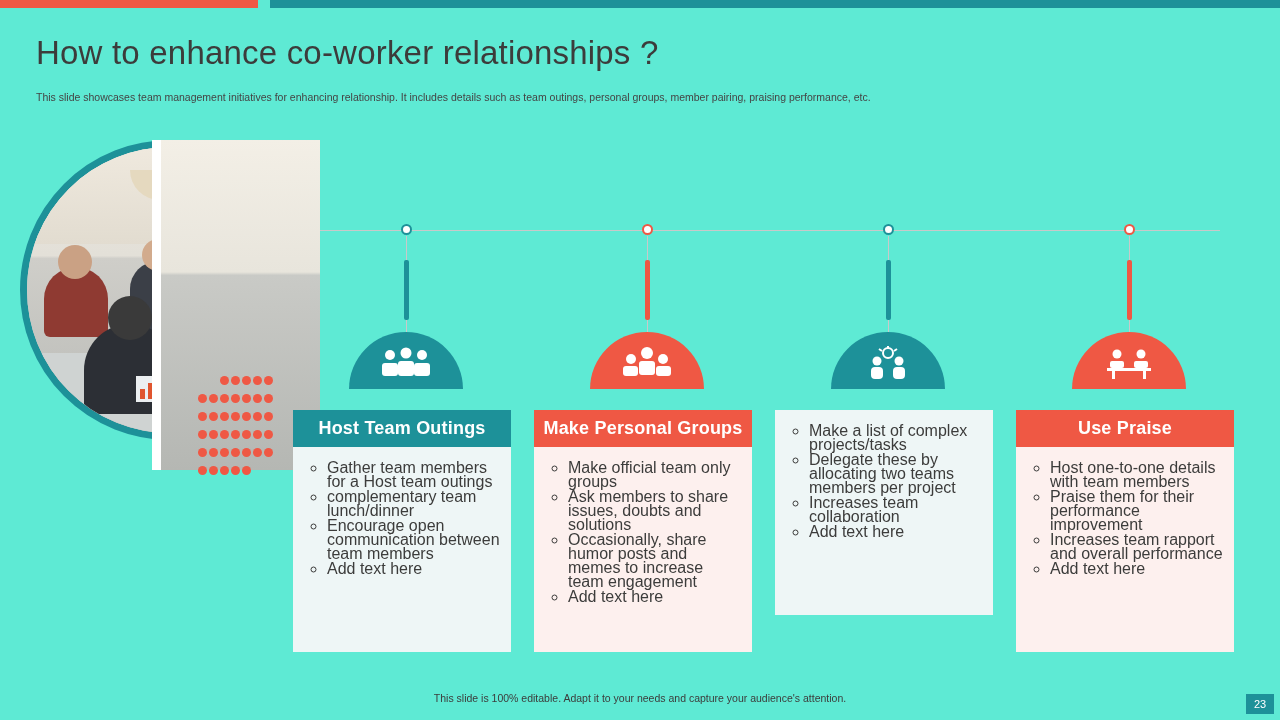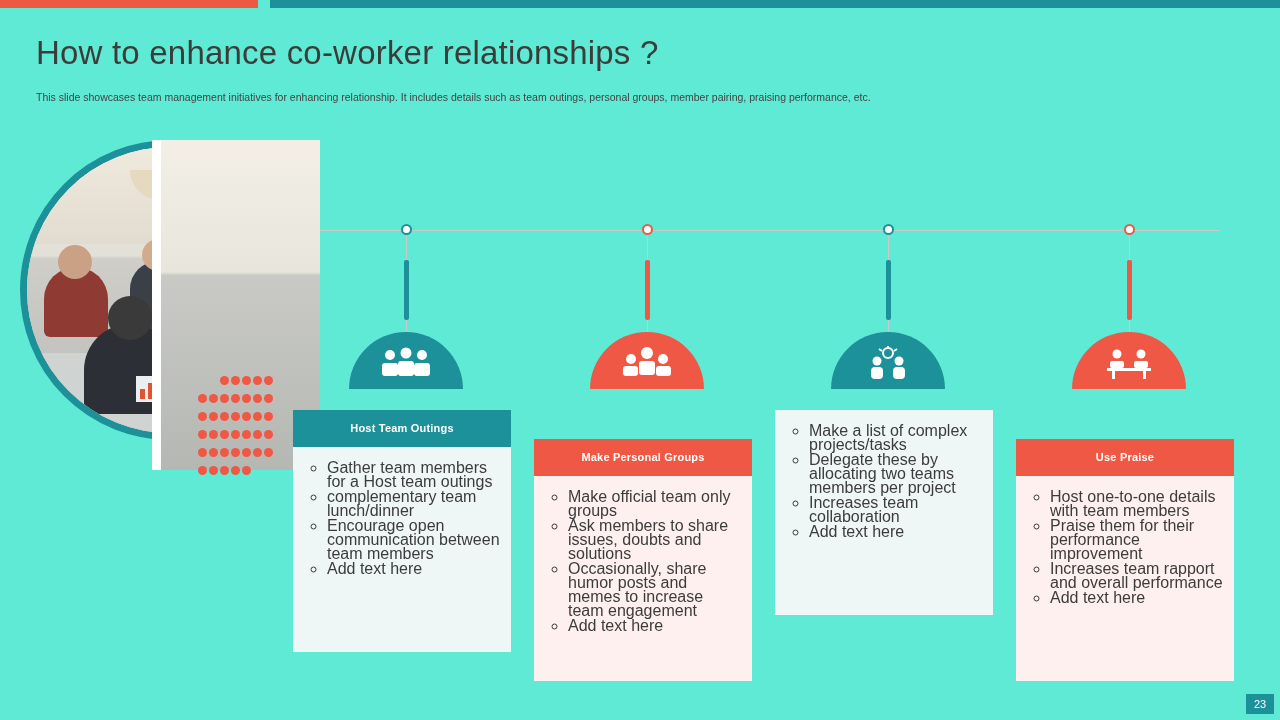--- a/index.html
+++ b/index.html
@@ -209,21 +209,21 @@
   .col {
     position: absolute;
     top: 410px;
     width: 218px;
   }
   .col-head {
     height: 37px;
     line-height: 37px;
     text-align: center;
     color: #ffffff;
-    font-size: 11px;
+    font-size: 18px;
     font-weight: bold;
     letter-spacing: 0.2px;
   }
   .col-body {
     padding: 14px 10px 12px 12px;
     min-height: 205px;
     box-sizing: border-box;
   }
   .col-body ul {
     margin: 0;
@@ -232,21 +232,21 @@
   }
   .col-body li {
     font-size: 16px;
     line-height: 14px;
     color: #3c3c3b;
     margin-bottom: 1px;
   }
 
   .teal-head { background: #1d9199; }
   .teal-body { background: #eef6f6; }
-  .red-head { background: #ef5844; margin-top: 29px; }
+  .red-head { background: #ef5844; }
   .red-body { background: #fdf0ee; }
 
   
   .footer-note {
     position: absolute;
     left: 0;
     right: 0;
     bottom: 16px;
     text-align: center;
     font-size: 10.5px;
@@ -453,14 +453,15 @@
     <div class="col-body red-body">
       <ul>
         <li>Host one-to-one details with team members</li>
         <li>Praise them for their performance improvement</li>
         <li>Increases team rapport and overall performance</li>
         <li>Add text here</li>
       </ul>
     </div>
   </div>
 
+  <div class="footer-note">This slide is 100% editable.  Adapt it to your needs and capture your audience's attention.</div>
   <div class="page-num">23</div>
 </div>
 
 </body></html>

